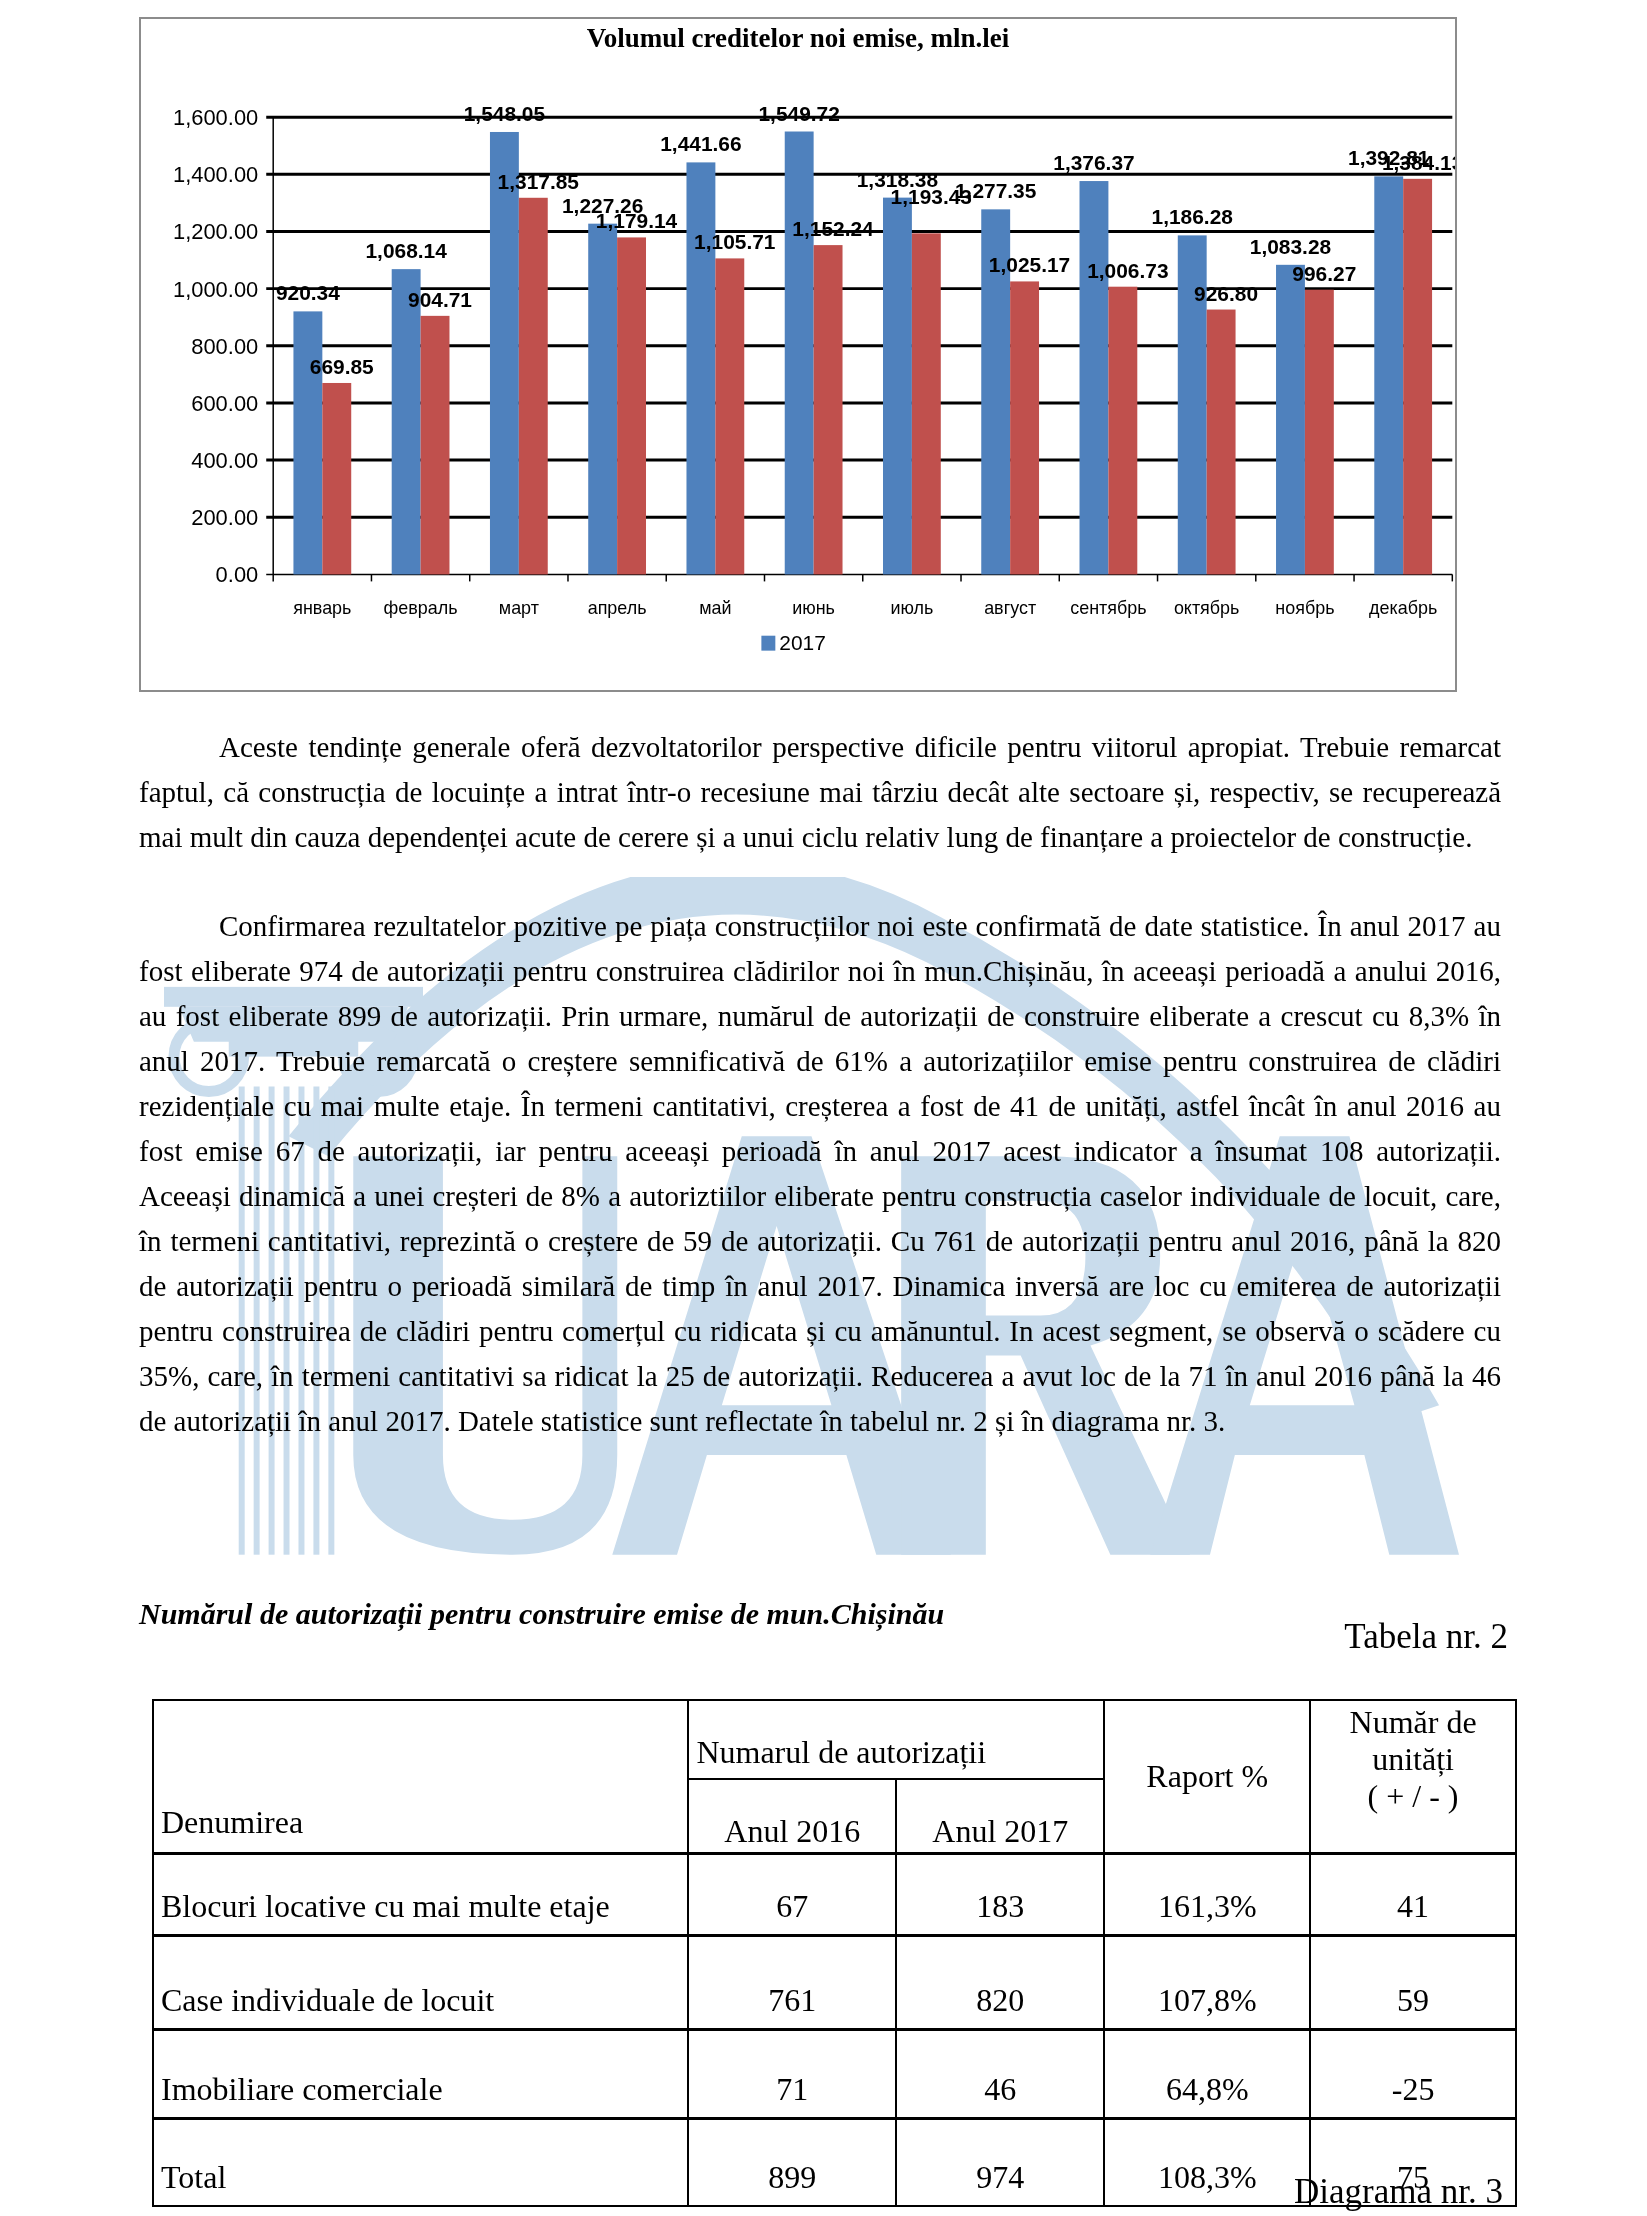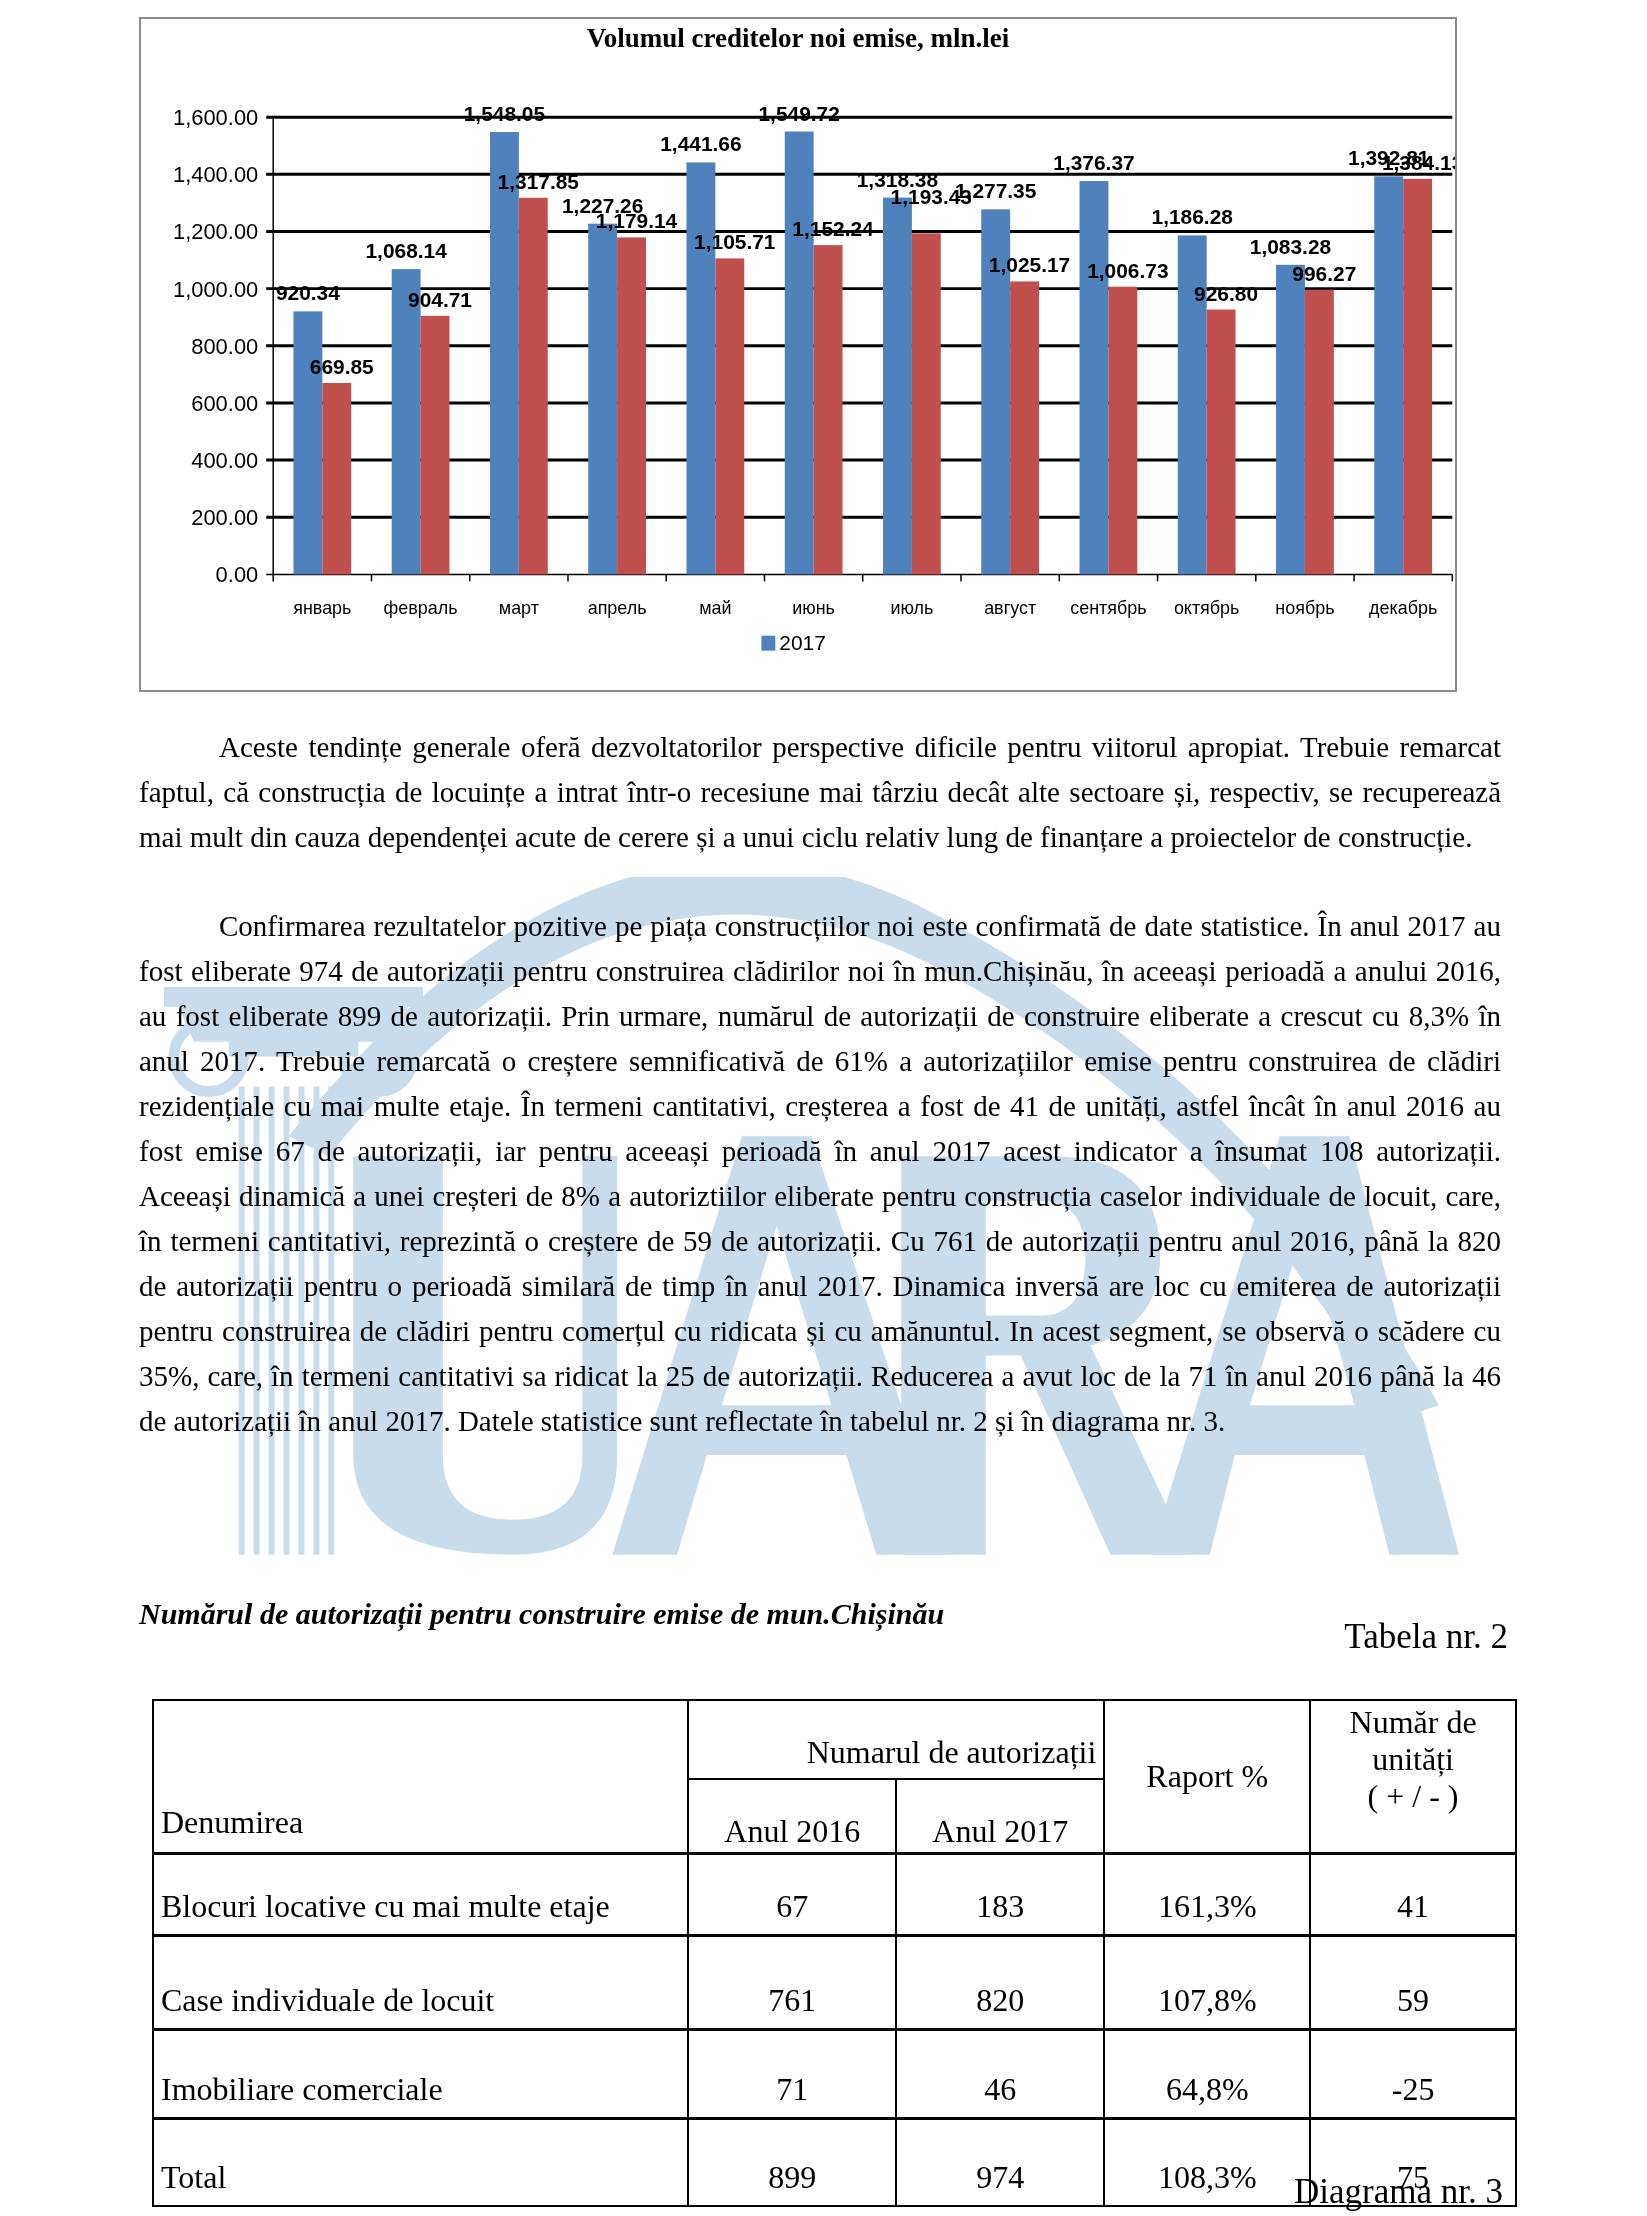--- a/index.html
+++ b/index.html
@@ -22,21 +22,21 @@
 
   .caption-right { position:absolute; right:135px; font-size:35px; z-index:2; }
   .table-label { top:1617px; right:139px; }
   .table-title { position:absolute; left:139px; width:1362px; top:1597px; font-weight:bold; font-size:30px; z-index:2;font-style:italic; }
 
   
   .data-table { position:absolute; left:152px; top:1699px; width:1365px; border-collapse:collapse; z-index:2; font-size:32px; }
   .data-table td { border:2px solid #000; padding:0 7px; vertical-align:bottom; }
   .data-table .num { text-align:center; }
   .data-table .hdr-name { height:139px; padding-bottom:11px; }
-  .data-table .hdr-group { text-align:right; vertical-align:bottom; height:70px; padding-bottom:7px; border-bottom:2.5px solid #000;}
+  .data-table .hdr-group { text-align:left; vertical-align:bottom; height:70px; padding-bottom:7px; border-bottom:2.5px solid #000;}
   .data-table .hdr-sub { text-align:center; height:70px; padding-bottom:2px; }
   .data-table .hdr-raport { text-align:center; vertical-align:middle; }
   .data-table .hdr-units { text-align:center; vertical-align:top; padding-top:3px; line-height:37px; }
   .data-table tr.r1 td { height:70px; padding-bottom:9px; }
   .data-table tr.r2 td { height:82px; padding-bottom:9px; }
   .data-table tr.r3 td { height:77px; padding-bottom:9px; }
   .data-table tr.r4 td { height:76px; padding-bottom:9px; }
   .data-table .thick-top td { border-top:3px solid #000; }
   .diagram-label { top:2172px; right:144px; }
 </style>

